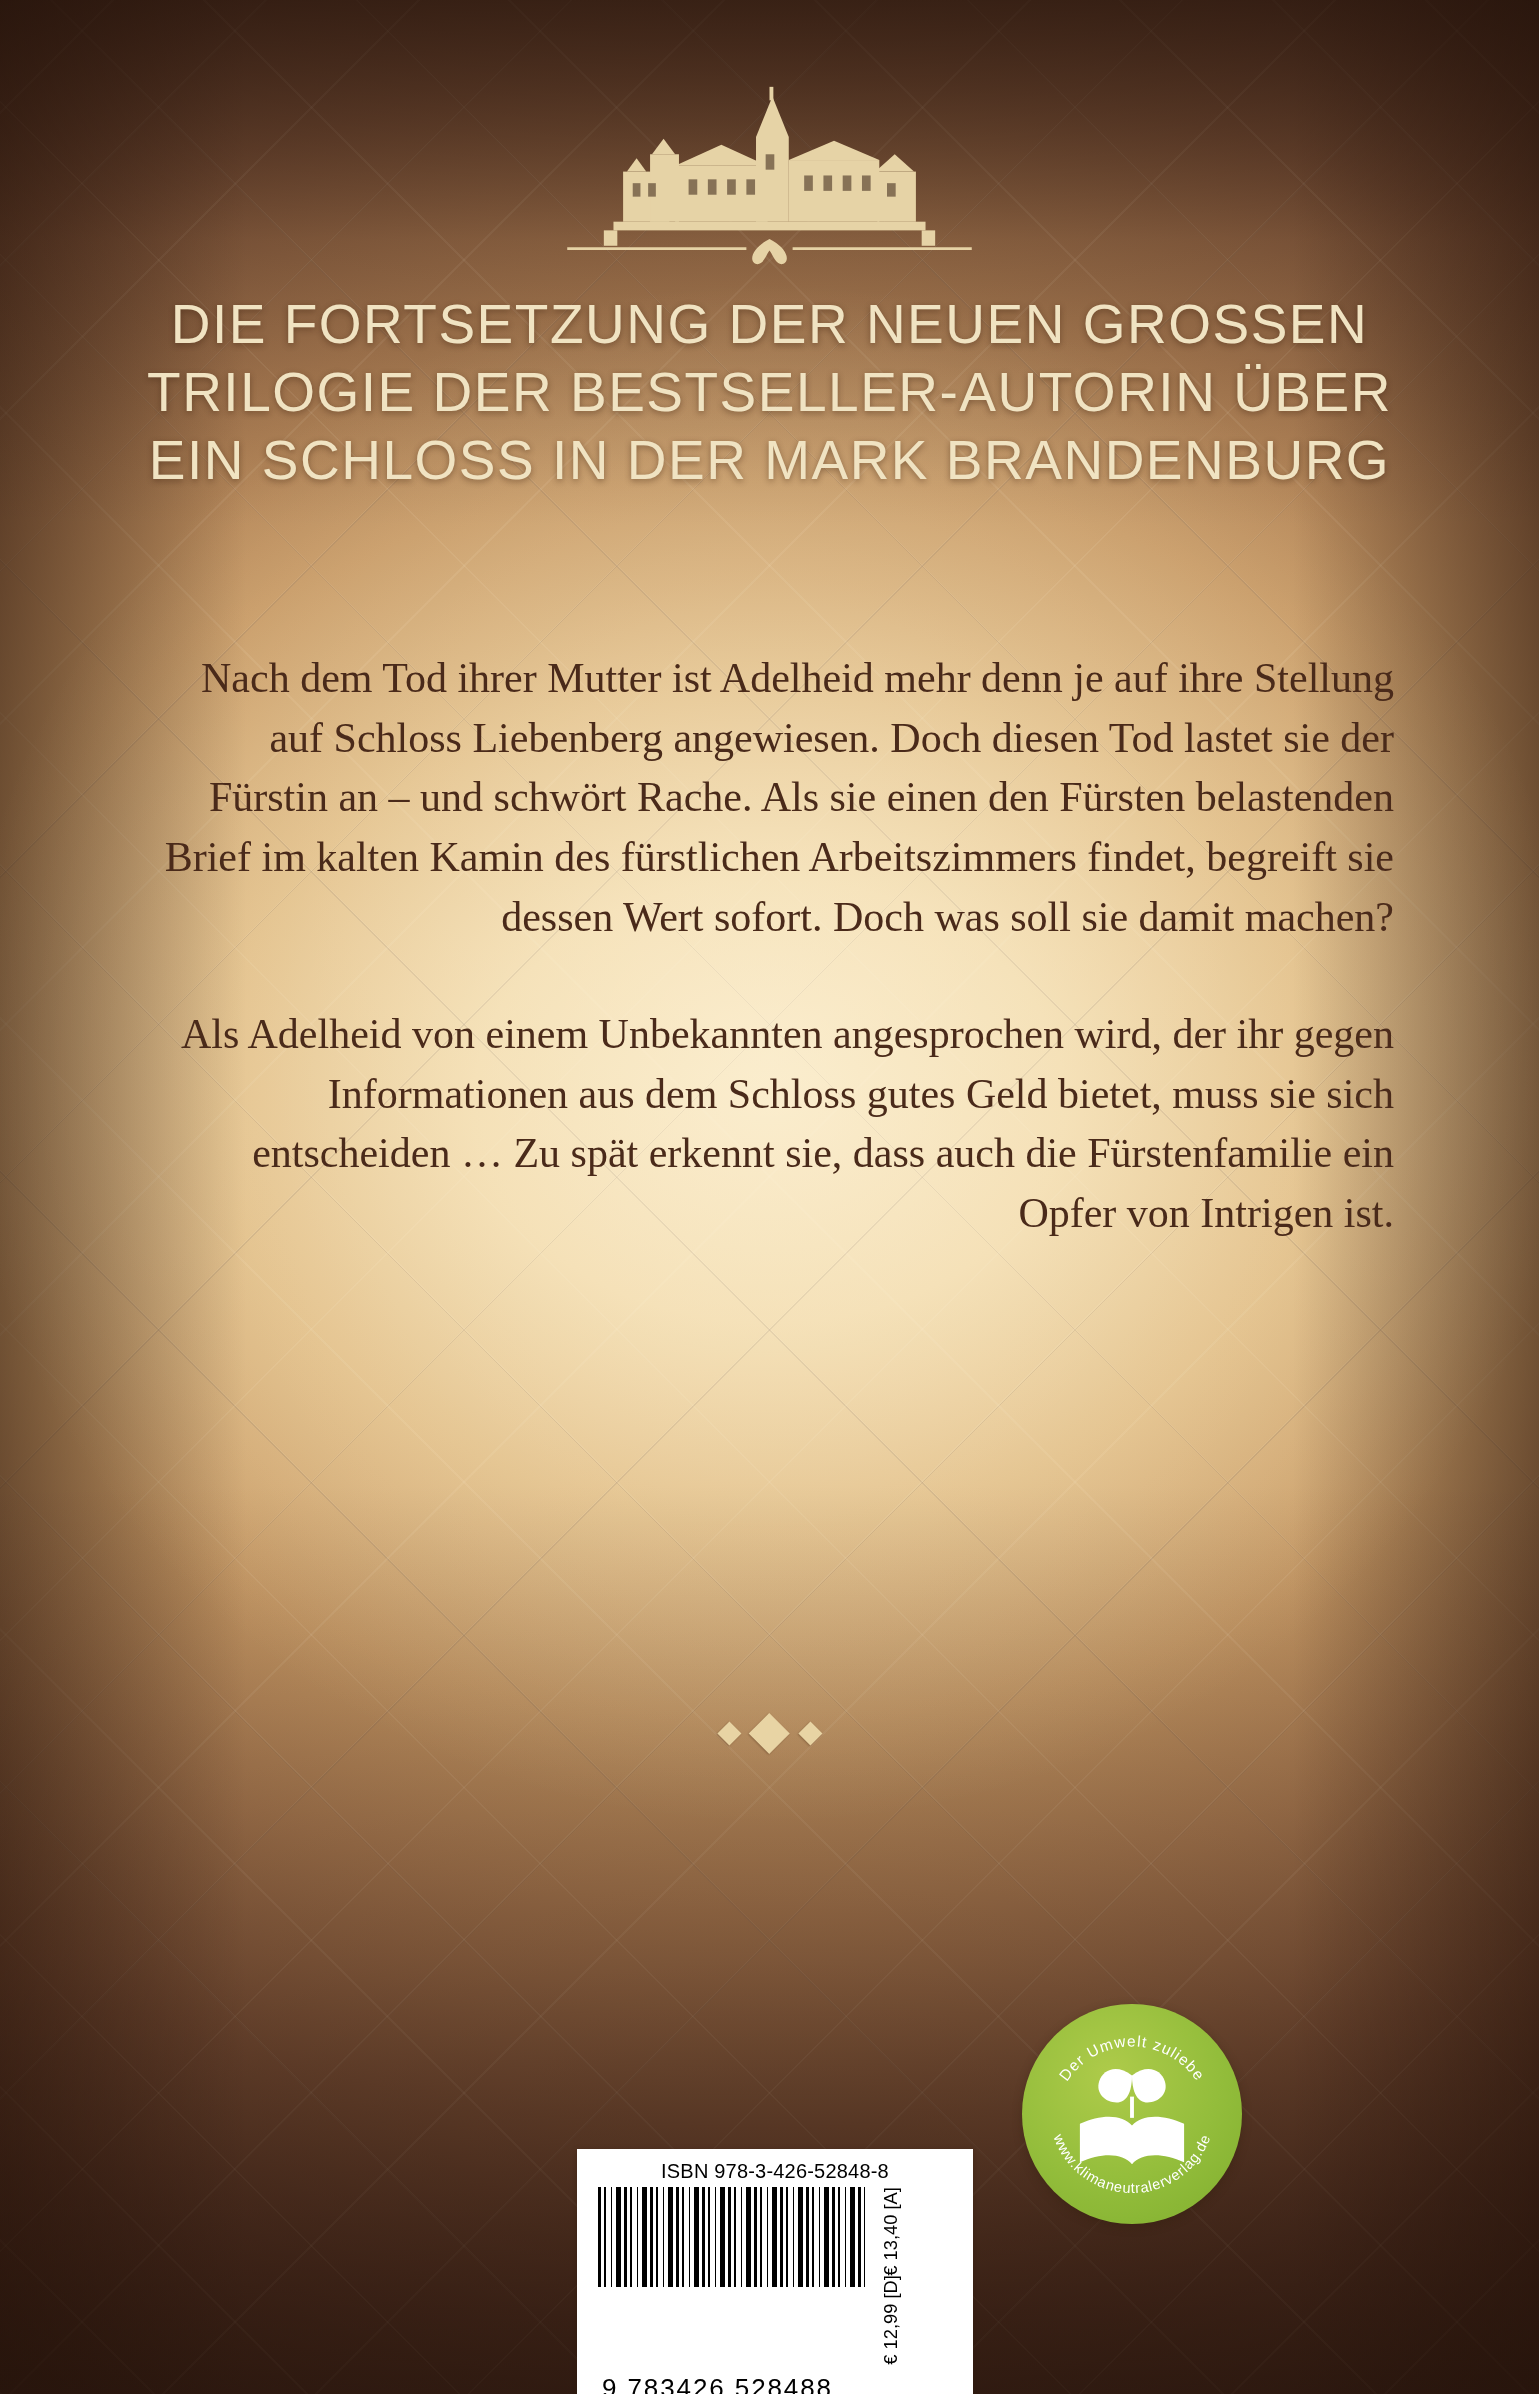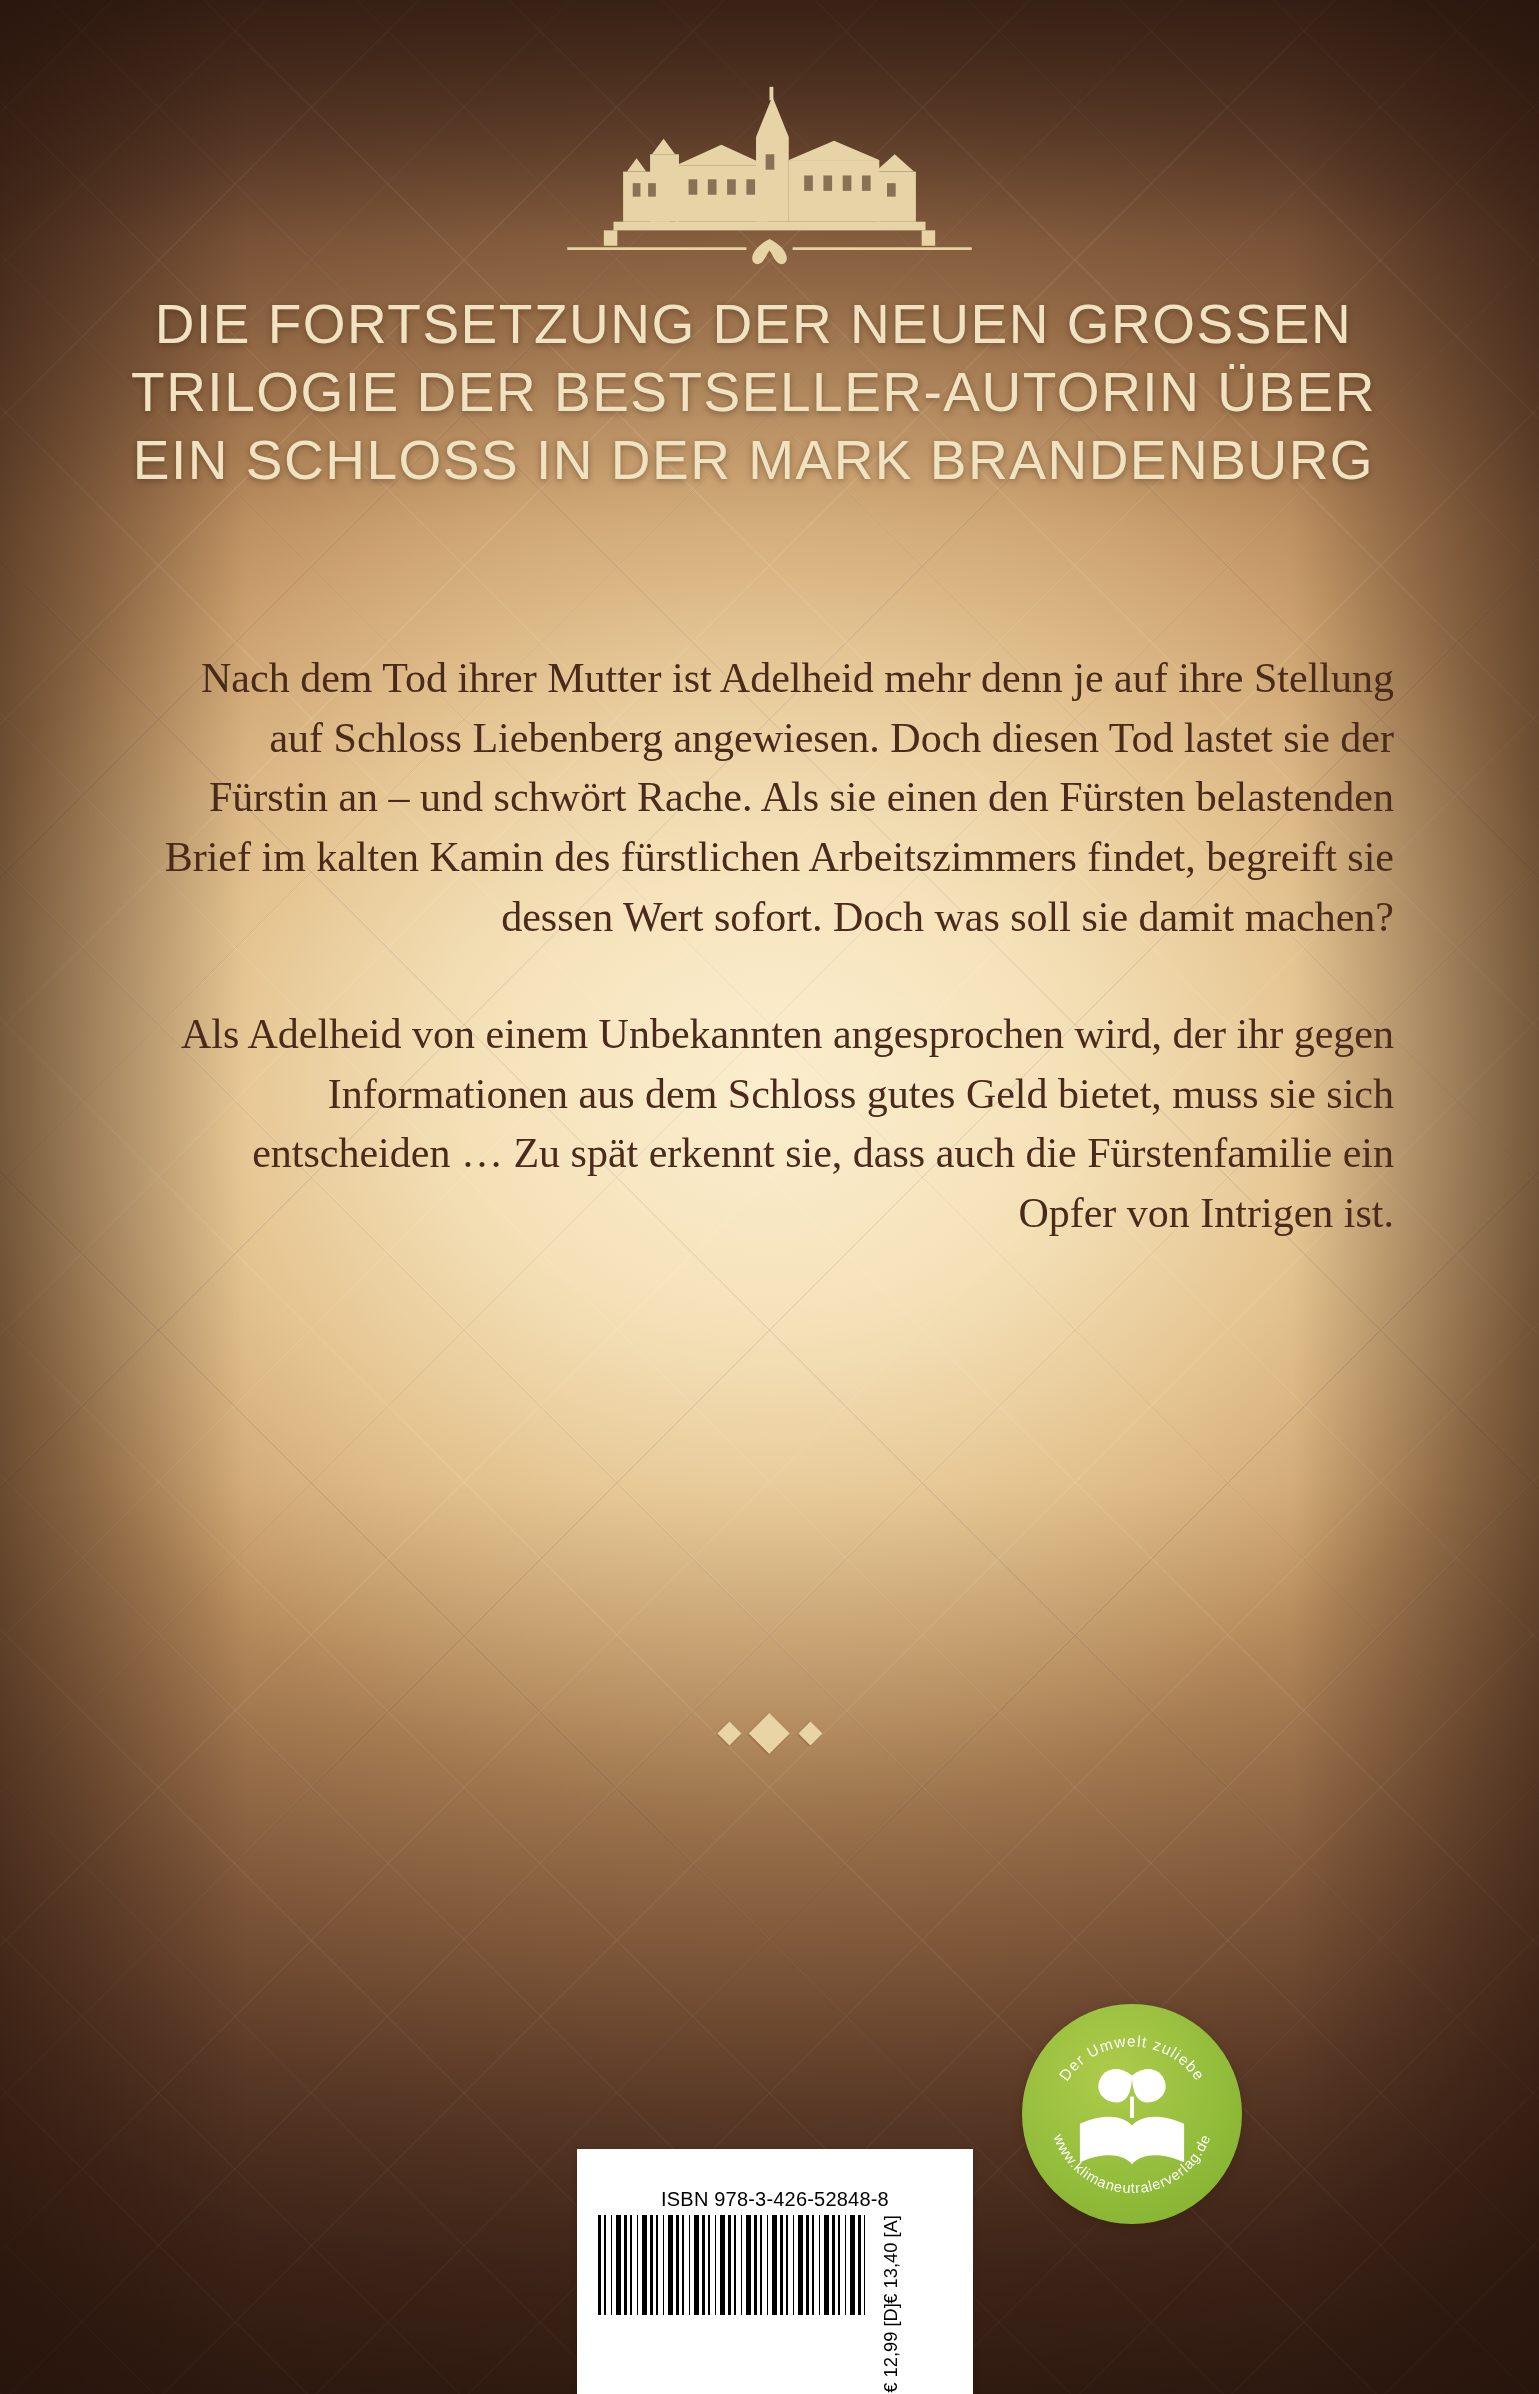--- a/index.html
+++ b/index.html
@@ -57,21 +57,21 @@
     transform: translateX(-50%);
     width: 637px;
     text-align: center;
   }
   .crest svg { display: block; margin: 0 auto; }
 
   
   .headline {
     position: absolute;
     top: 290px;
-    left: 100px;
+    left: 116px;
     width: 1307px;
     text-align: center;
     color: #f0e3c2;
     font-size: 55px;
     line-height: 1.24;
     letter-spacing: 1.5px;
     font-weight: 400;
     text-shadow: 0 1.9px 6.8px rgba(60,30,14,0.45);
   }
 
@@ -132,21 +132,20 @@
     padding: 0;
     box-shadow: 0 1.9px 5.8px rgba(40,20,10,0.35);
   }
   .isbn-top {
     font-family: "Liberation Sans", sans-serif;
     font-size: 20px;
     color: #000;
     text-align: center;
     padding: 10.6px 0 4.8px 0;
     letter-spacing: 0.2px;
-    margin-top: 28px;
   }
   .bars-row { display: flex; align-items: stretch; }
   .bars {
     flex: 1;
     height: 100px;
     background-image: repeating-linear-gradient(to right,
       #000 0 2.9px, #fff 2.9px 5.8px, #000 5.8px 7.7px, #fff 7.7px 12.6px,
       #000 12.6px 14.5px, #fff 14.5px 18.3px, #000 18.3px 23px, #fff 23px 26px);
     margin: 0 9.7px 0 21px;
   }

